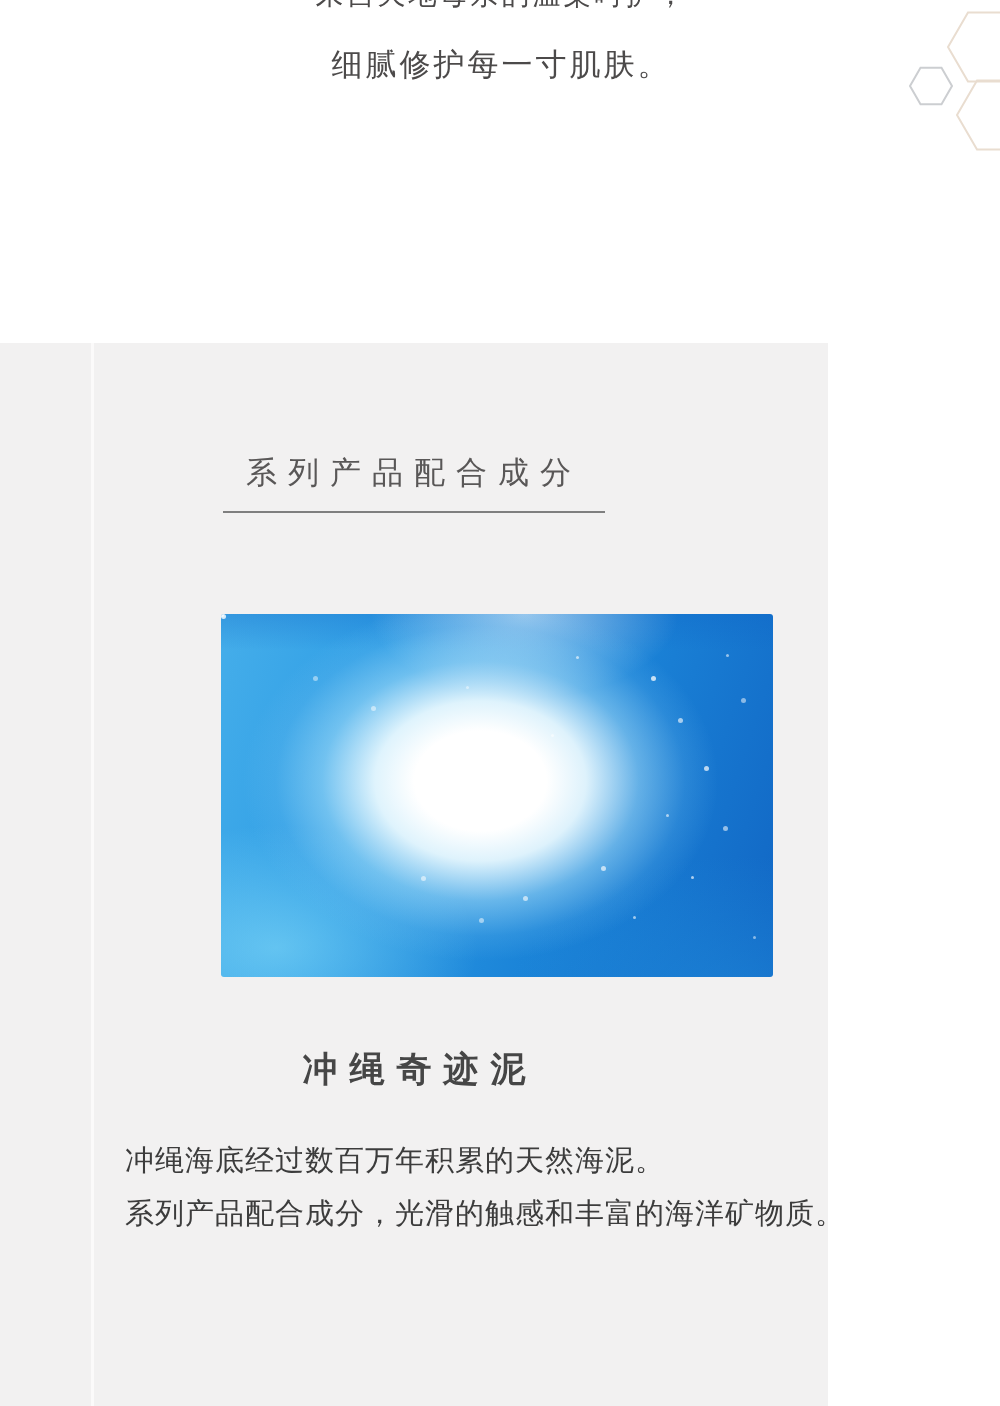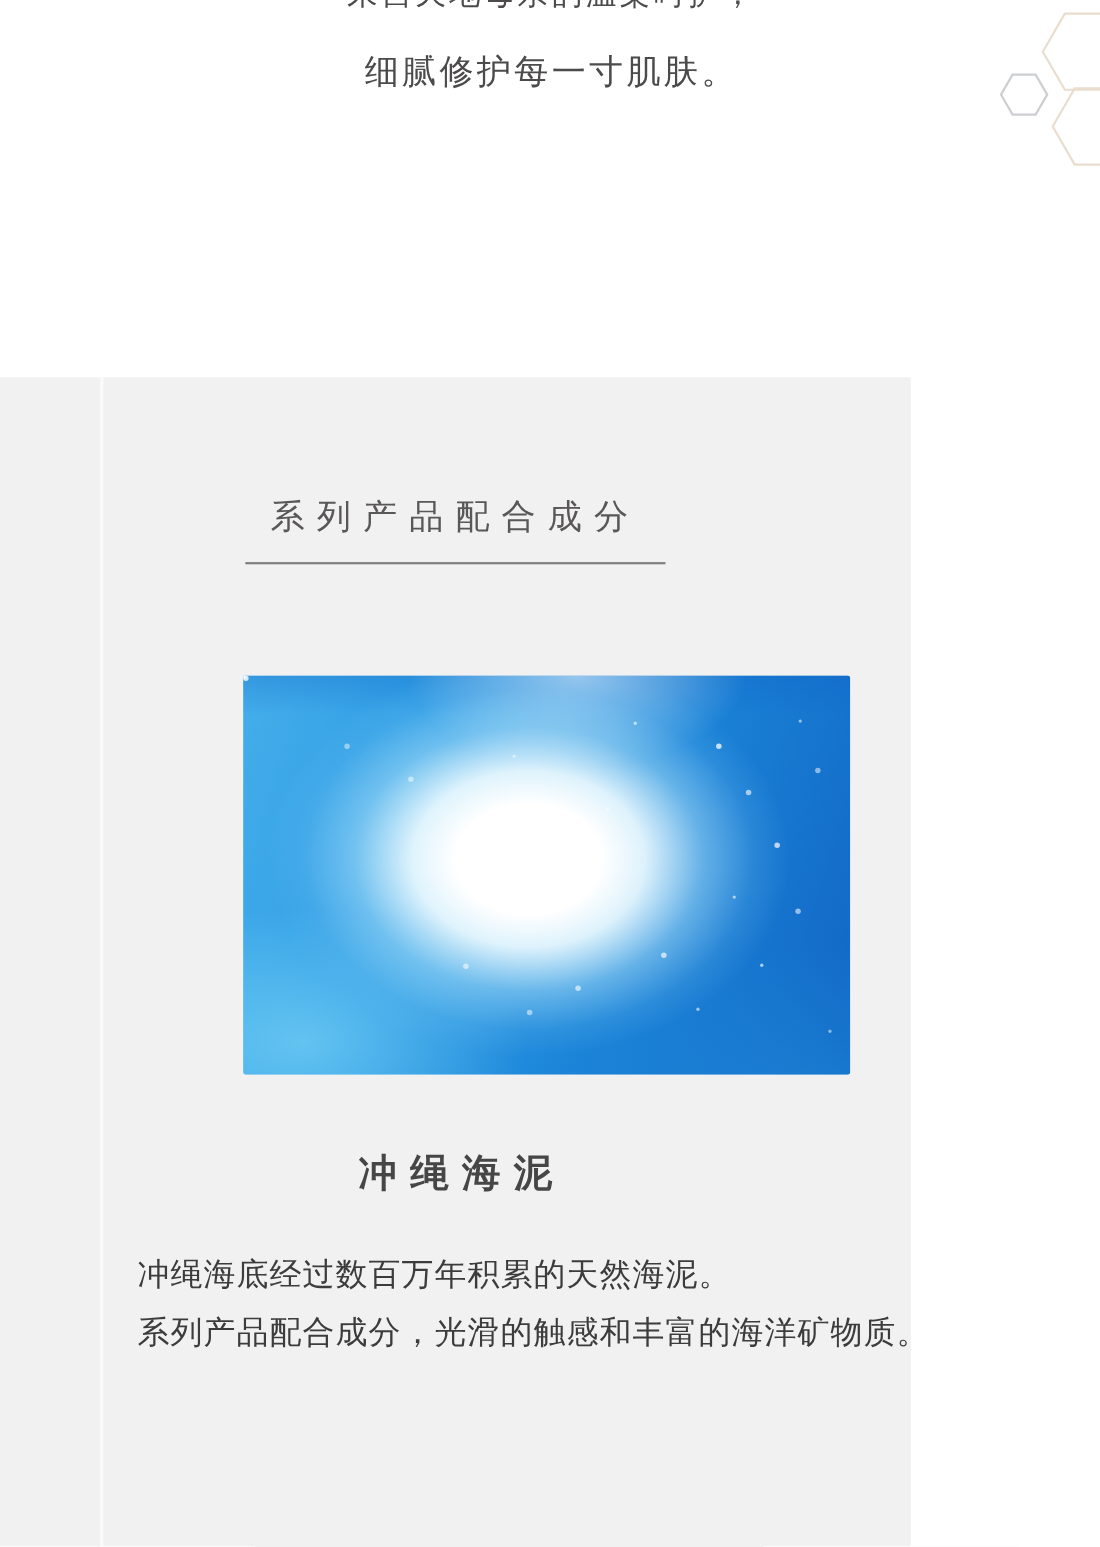--- a/index.html
+++ b/index.html
@@ -25,21 +25,20 @@
     text-align: center; font-size: 31px; line-height: 30px;
     letter-spacing: 3px; text-indent: 3px; color: #4c4a4a;
     white-space: nowrap;
   }
   .hex-decor { position: absolute; top: 0; right: 0; width: 130px; height: 160px; }
 
   
   .section {
     position: absolute; left: 0; top: 343px; width: 828px; height: 1063px;
     background: #f2f1f1;
-    font-family: Liberation Mono, monospace;
   }
   .seam {
     position: absolute; left: 91px; top: 0; width: 3px; height: 1063px;
     background: #fbfafa;
   }
   .section-title-wrap {
     position: absolute; top: 112px; left: 0; right: 0; text-align: center;
   }
   .section-title {
     display: inline-block;
@@ -131,21 +130,21 @@
 
   <div class="section">
     <div class="seam"></div>
 
     <div class="section-title-wrap">
       <span class="section-title">系列产品配合成分</span>
     </div>
 
     <div class="ocean-photo"></div>
 
-    <div class="ingredient-name">冲绳海泥</div>
+    <div class="ingredient-name">冲绳奇迹泥</div>
 
     <div class="ingredient-desc">
       <p>冲绳海底经过数百万年积累的天然海泥。</p>
       <p>系列产品配合成分，光滑的触感和丰富的海洋矿物质。</p>
     </div>
   </div>
 
 </div>
 
 </body></html>

